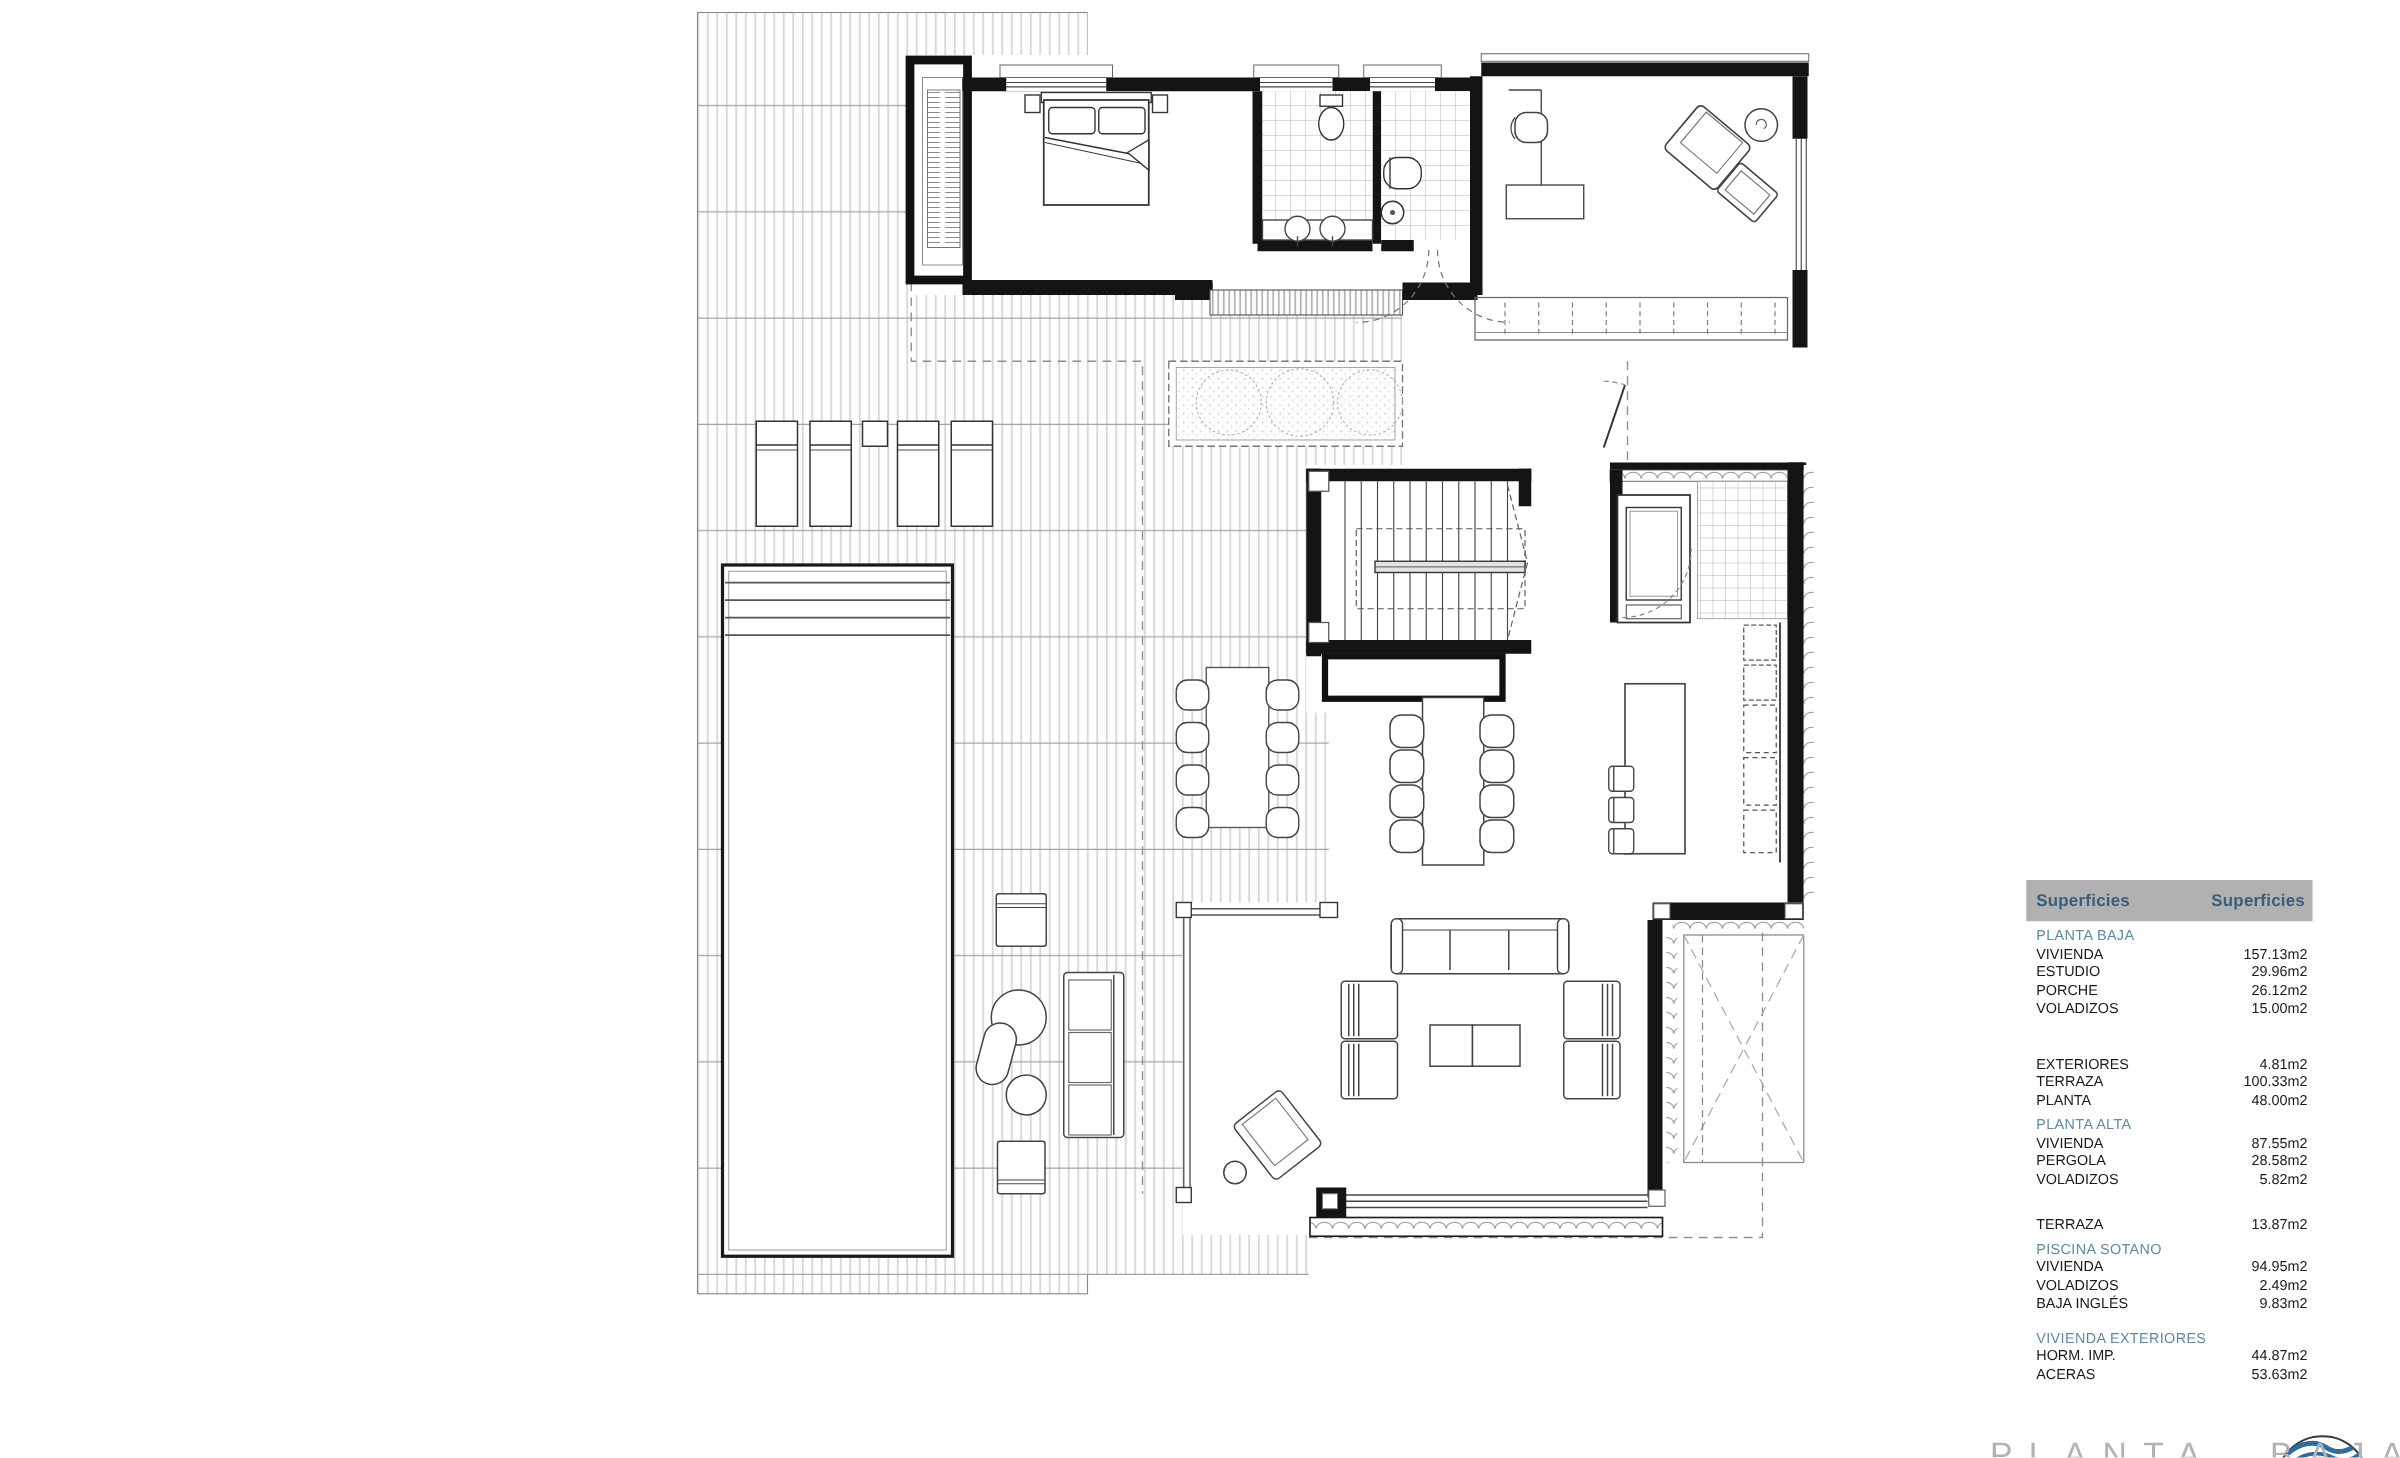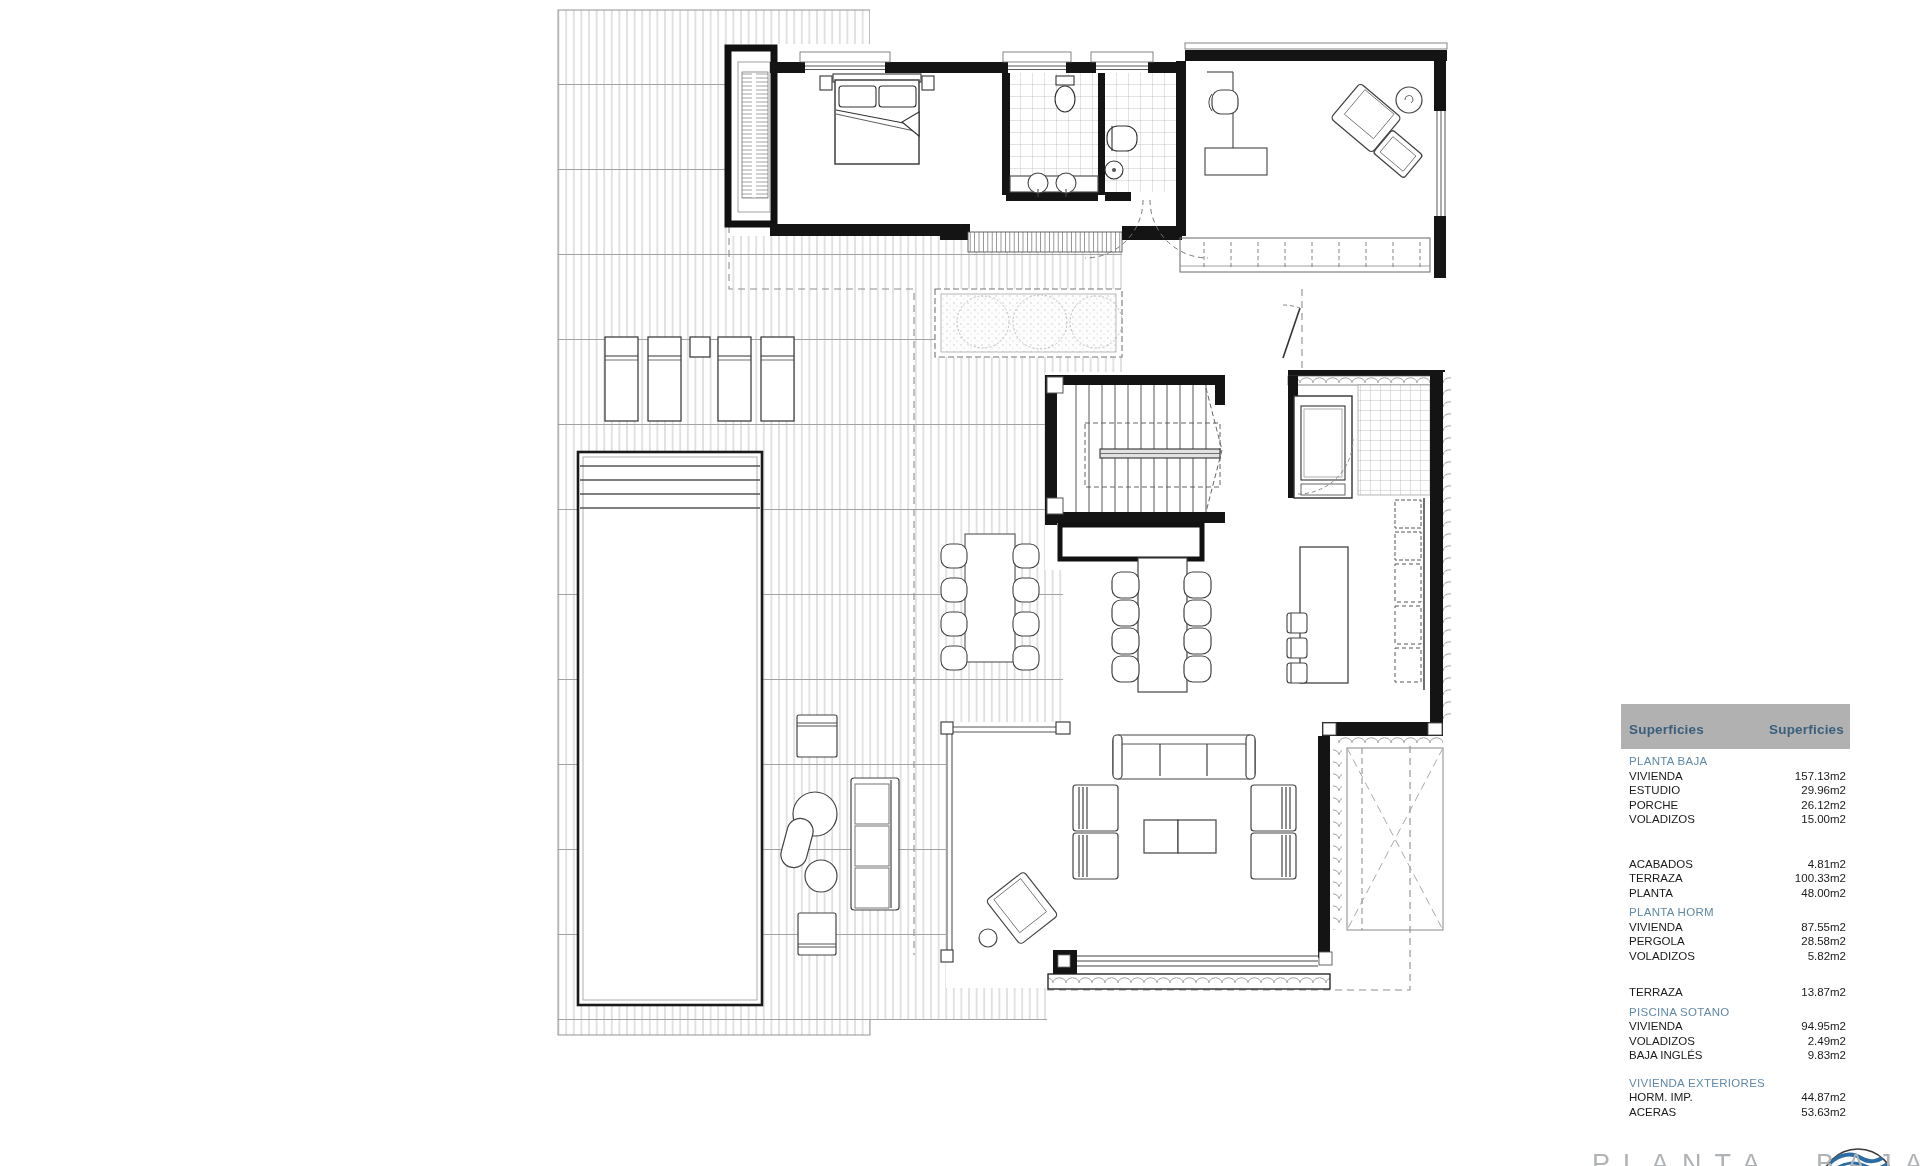--- a/index.html
+++ b/index.html
@@ -6,21 +6,21 @@
   body{
     width:1920px;height:1166px;position:relative;overflow:hidden;
     background:#ffffff;font-family:"Liberation Sans",sans-serif;
   }
   svg{position:absolute;left:0;top:0;}
   
   .surf-table{position:absolute;left:1621px;top:704px;width:229px;}
   .surf-header{
     height:33px;background:#b1b1b1;color:#3a5f7d;font-weight:bold;
     font-size:13.5px;display:flex;justify-content:space-between;
-    align-items:flex-end;padding:0 6px 12px 8px;letter-spacing:.2px;
+    align-items:center;padding:0 6px 0 8px;letter-spacing:.2px;
   }
   .surf-rows{margin-top:5px;}
   .row{display:flex;justify-content:space-between;font-size:11.5px;
     line-height:14.5px;color:#1a1a1a;padding:0 4px 0 8px;}
   .row .lbl{white-space:nowrap;}
   .row .val{text-align:left;white-space:nowrap;}
   .row.section{color:#6089a8;margin-top:5px;letter-spacing:.3px;}
   .row.spacer-lg{height:30px;}
   .row.spacer-md{height:22px;}
   .row.spacer-sm{height:8px;}
@@ -499,36 +499,36 @@
         <span class="lbl">VOLADIZOS</span>
         <span class="val">15.00m2</span>
       </div>
 
       <div class="row spacer-lg">
         <span class="lbl"></span>
         <span class="val"></span>
       </div>
 
       <div class="row item">
-        <span class="lbl">ACABADOS</span>
+        <span class="lbl">EXTERIORES</span>
         <span class="val">4.81m2</span>
       </div>
 
       <div class="row item">
         <span class="lbl">TERRAZA</span>
         <span class="val">100.33m2</span>
       </div>
 
       <div class="row item">
         <span class="lbl">PLANTA</span>
         <span class="val">48.00m2</span>
       </div>
 
       <div class="row section">
-        <span class="lbl">PLANTA HORM</span>
+        <span class="lbl">PLANTA ALTA</span>
         <span class="val"></span>
       </div>
 
       <div class="row item">
         <span class="lbl">VIVIENDA</span>
         <span class="val">87.55m2</span>
       </div>
 
       <div class="row item">
         <span class="lbl">PERGOLA</span>

